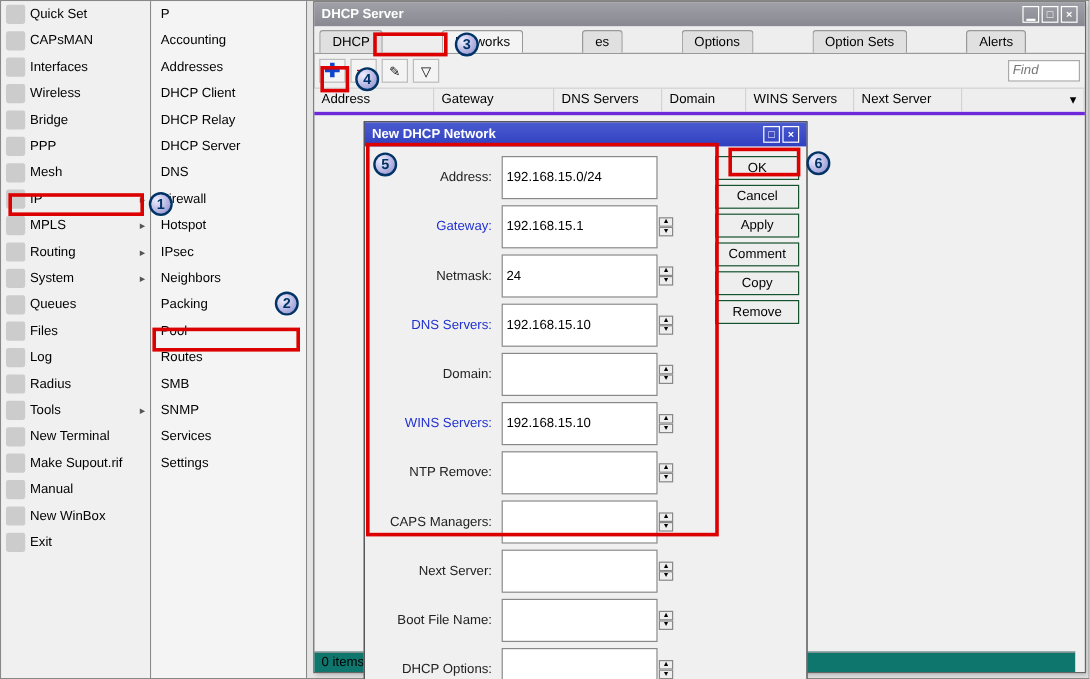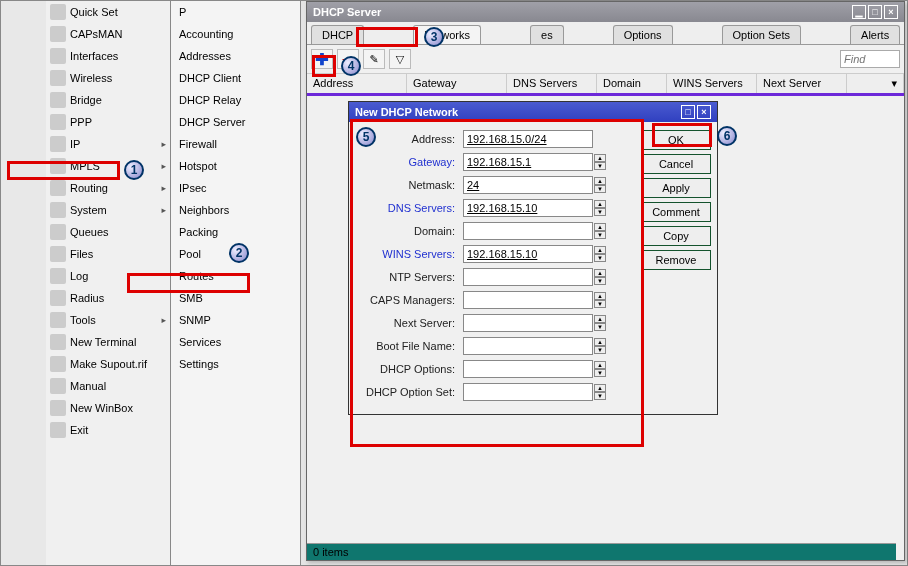--- a/index.html
+++ b/index.html
@@ -1,17 +1,17 @@
 <!DOCTYPE html>
 <html><head>
 <meta charset="utf-8">
 <style>
 * { box-sizing: border-box; font-family: Tahoma, sans-serif; font-size: 11px; }
 body { margin: 0; background: #e8e8e8; width: 908px; height: 566px; overflow: hidden; }
-.container { display: flex; height: 100%; border: 1px solid #888; padding-left: 45px; }
+.container { display: flex; height: 100%; border: 1px solid #888; }
 .sidebar { width: 125px; background: #f0f0f0; border-right: 1px solid #888; }
 .sidebar-item { display: flex; align-items: center; padding: 3px 4px; cursor: pointer; position: relative; }
 .sidebar-item .icon { width: 16px; height: 16px; margin-right: 4px; display: inline-block; background: #ccc; border-radius: 2px; }
 .sidebar-item .arrow { position: absolute; right: 4px; font-size: 9px; color: #555; }
 .submenu { width: 130px; background: #f4f4f4; border-right: 1px solid #888; }
 .submenu-item { padding: 5px 8px; cursor: pointer; }
 .main { flex: 1; background: #e4e4e4; position: relative; }
 .window { position: absolute; background: #f0f0f0; border: 1px solid #666; box-shadow: 2px 2px 4px rgba(0,0,0,0.2); }
 .window-title { background: linear-gradient(#a0a0a8, #888890); color: #fff; padding: 3px 6px; display: flex; justify-content: space-between; align-items: center; font-weight: bold; }
 .window-title-active { background: linear-gradient(#4a5bd0, #3040c0); }
@@ -25,21 +25,21 @@
 .find-box { margin-left: auto; width: 60px; height: 18px; border: 1px solid #aaa; color: #999; padding: 0 3px; font-style: italic; }
 .columns { display: flex; border-bottom: 3px solid #6d28d9; }
 .col { padding: 3px 6px; border-right: 1px solid #ccc; background: #eee; }
 .status { position: absolute; bottom: 0; left: 0; right: 8px; border-top: 1px solid #999; padding: 2px 6px; background: #0f766e; }
 .dialog { position: absolute; background: #f0f0f0; border: 1px solid #333; }
 .dialog-body { display: flex; padding: 8px 6px; }
 .form { flex: 1; }
 .form-row { display: flex; align-items: center; margin-bottom: 5px; }
 .form-label { width: 100px; text-align: right; margin-right: 8px; color: #222; }
 .form-label.link { color: #2030d0; }
-.form-input { width: 130px; height: 18px; border: 1px solid #888; padding: 0 3px; background: #fff; text-decoration: underline; }
+.form-input { width: 130px; height: 36px; border: 1px solid #888; padding: 0 3px; background: #fff; }
 .stepper { width: 12px; display: flex; flex-direction: column; margin-left: 1px; }
 .stepper span { height: 8px; width: 12px; border: 1px solid #888; font-size: 6px; text-align: center; line-height: 6px; background: #eee; cursor: pointer; }
 .btns { width: 70px; display: flex; flex-direction: column; gap: 4px; margin-left: 8px; }
 .btn { height: 20px; border: 1px solid #14532d; background: #eee; cursor: pointer; }
 .callout { position: absolute; width: 20px; height: 20px; border-radius: 50%; background: radial-gradient(circle at 30% 30%, #eef, #88c); border: 2px solid #036; color: #036; font-weight: bold; font-size: 12px; display: flex; align-items: center; justify-content: center; z-index: 100; }
 .redbox { position: absolute; border: 3px solid #d00; z-index: 99; pointer-events: none; }
 .ico-qs{background:linear-gradient(#777,#555);} .ico-cap{background:#ffd480;} .ico-if{background:#8080ff;} .ico-wl{background:#aaa;} .ico-br{background:#333;} .ico-ppp{background:#e88;} .ico-mesh{background:#6c6;} .ico-ip{background:#bbb;} .ico-mpls{background:#f90;} .ico-rt{background:#4af;} .ico-sys{background:#c7c;} .ico-q{background:#4a4;border-radius:50%;} .ico-fl{background:#fc6;} .ico-log{background:#ddd;} .ico-rad{background:#f66;} .ico-tl{background:#aaa;} .ico-nt{background:#333;} .ico-ms{background:#e8e8a0;} .ico-mn{background:#36c;border-radius:50%;} .ico-nw{background:#36c;border-radius:50%;} .ico-ex{background:#d44;}
 </style>
 </head>
 <body>
@@ -64,20 +64,24 @@
       </div>
       <div class="sidebar-item">
         <span class="icon ico-br"></span>
         <span>Bridge</span>
       </div>
       <div class="sidebar-item">
         <span class="icon ico-ppp"></span>
         <span>PPP</span>
       </div>
       <div class="sidebar-item">
+        <span class="icon ico-mesh"></span>
+        <span>Mesh</span>
+      </div>
+      <div class="sidebar-item">
         <span class="icon ico-ip"></span>
         <span>IP</span>
         <span class="arrow">▸</span>
       </div>
       <div class="sidebar-item">
         <span class="icon ico-mpls"></span>
         <span>MPLS</span>
         <span class="arrow">▸</span>
       </div>
       <div class="sidebar-item">
@@ -132,20 +136,21 @@
         <span>Exit</span>
       </div>
     </div>
   <div class="submenu" id="submenu">
       <div class="submenu-item">P</div>
       <div class="submenu-item">Accounting</div>
       <div class="submenu-item">Addresses</div>
       <div class="submenu-item">DHCP Client</div>
       <div class="submenu-item">DHCP Relay</div>
       <div class="submenu-item">DHCP Server</div>
+      <div class="submenu-item">DNS</div>
       <div class="submenu-item">Firewall</div>
       <div class="submenu-item">Hotspot</div>
       <div class="submenu-item">IPsec</div>
       <div class="submenu-item">Neighbors</div>
       <div class="submenu-item">Packing</div>
       <div class="submenu-item">Pool</div>
       <div class="submenu-item">Routes</div>
       <div class="submenu-item">SMB</div>
       <div class="submenu-item">SNMP</div>
       <div class="submenu-item">Services</div>
@@ -237,21 +242,21 @@
             </div>
             <div class="form-row">
               <div class="form-label link">WINS Servers:</div>
               <input class="form-input" value="192.168.15.10" style="">
               <div class="stepper">
                 <span>▲</span>
                 <span>▼</span>
               </div>
             </div>
             <div class="form-row">
-              <div class="form-label">NTP Servers:</div>
+              <div class="form-label">NTP Remove:</div>
               <input class="form-input" value="" style="">
               <div class="stepper">
                 <span>▲</span>
                 <span>▼</span>
               </div>
             </div>
             <div class="form-row">
               <div class="form-label">CAPS Managers:</div>
               <input class="form-input" value="" style="">
               <div class="stepper">

